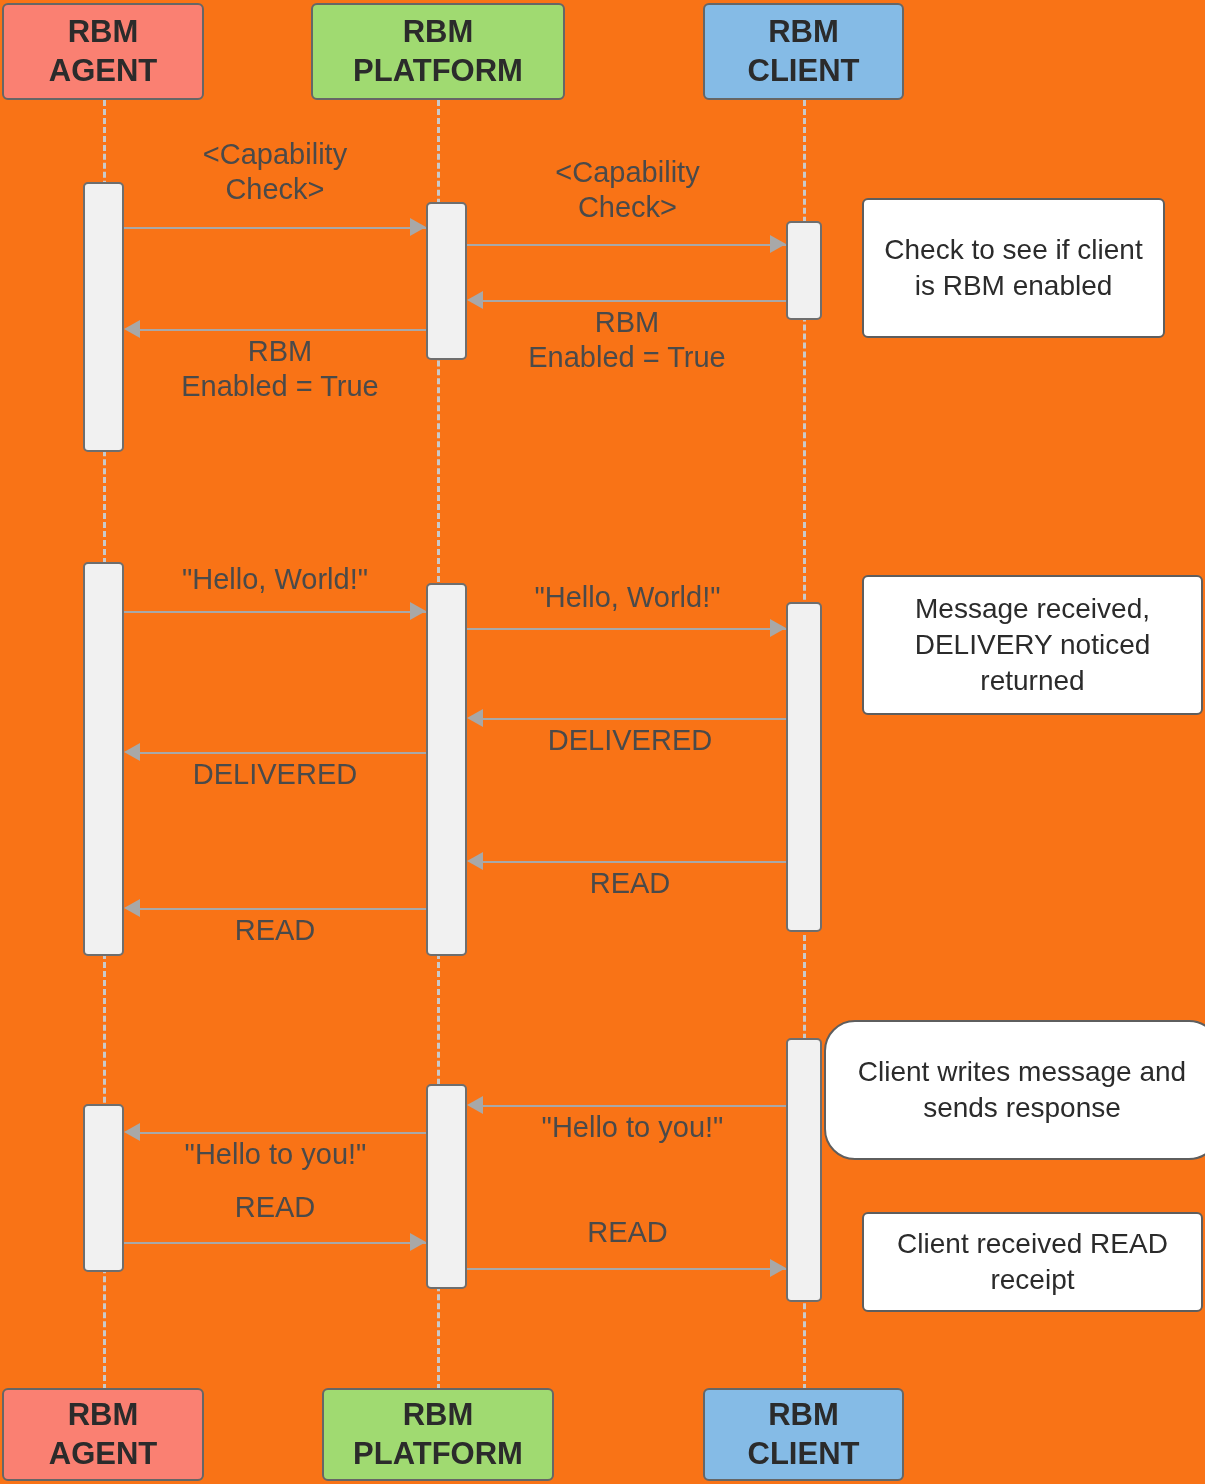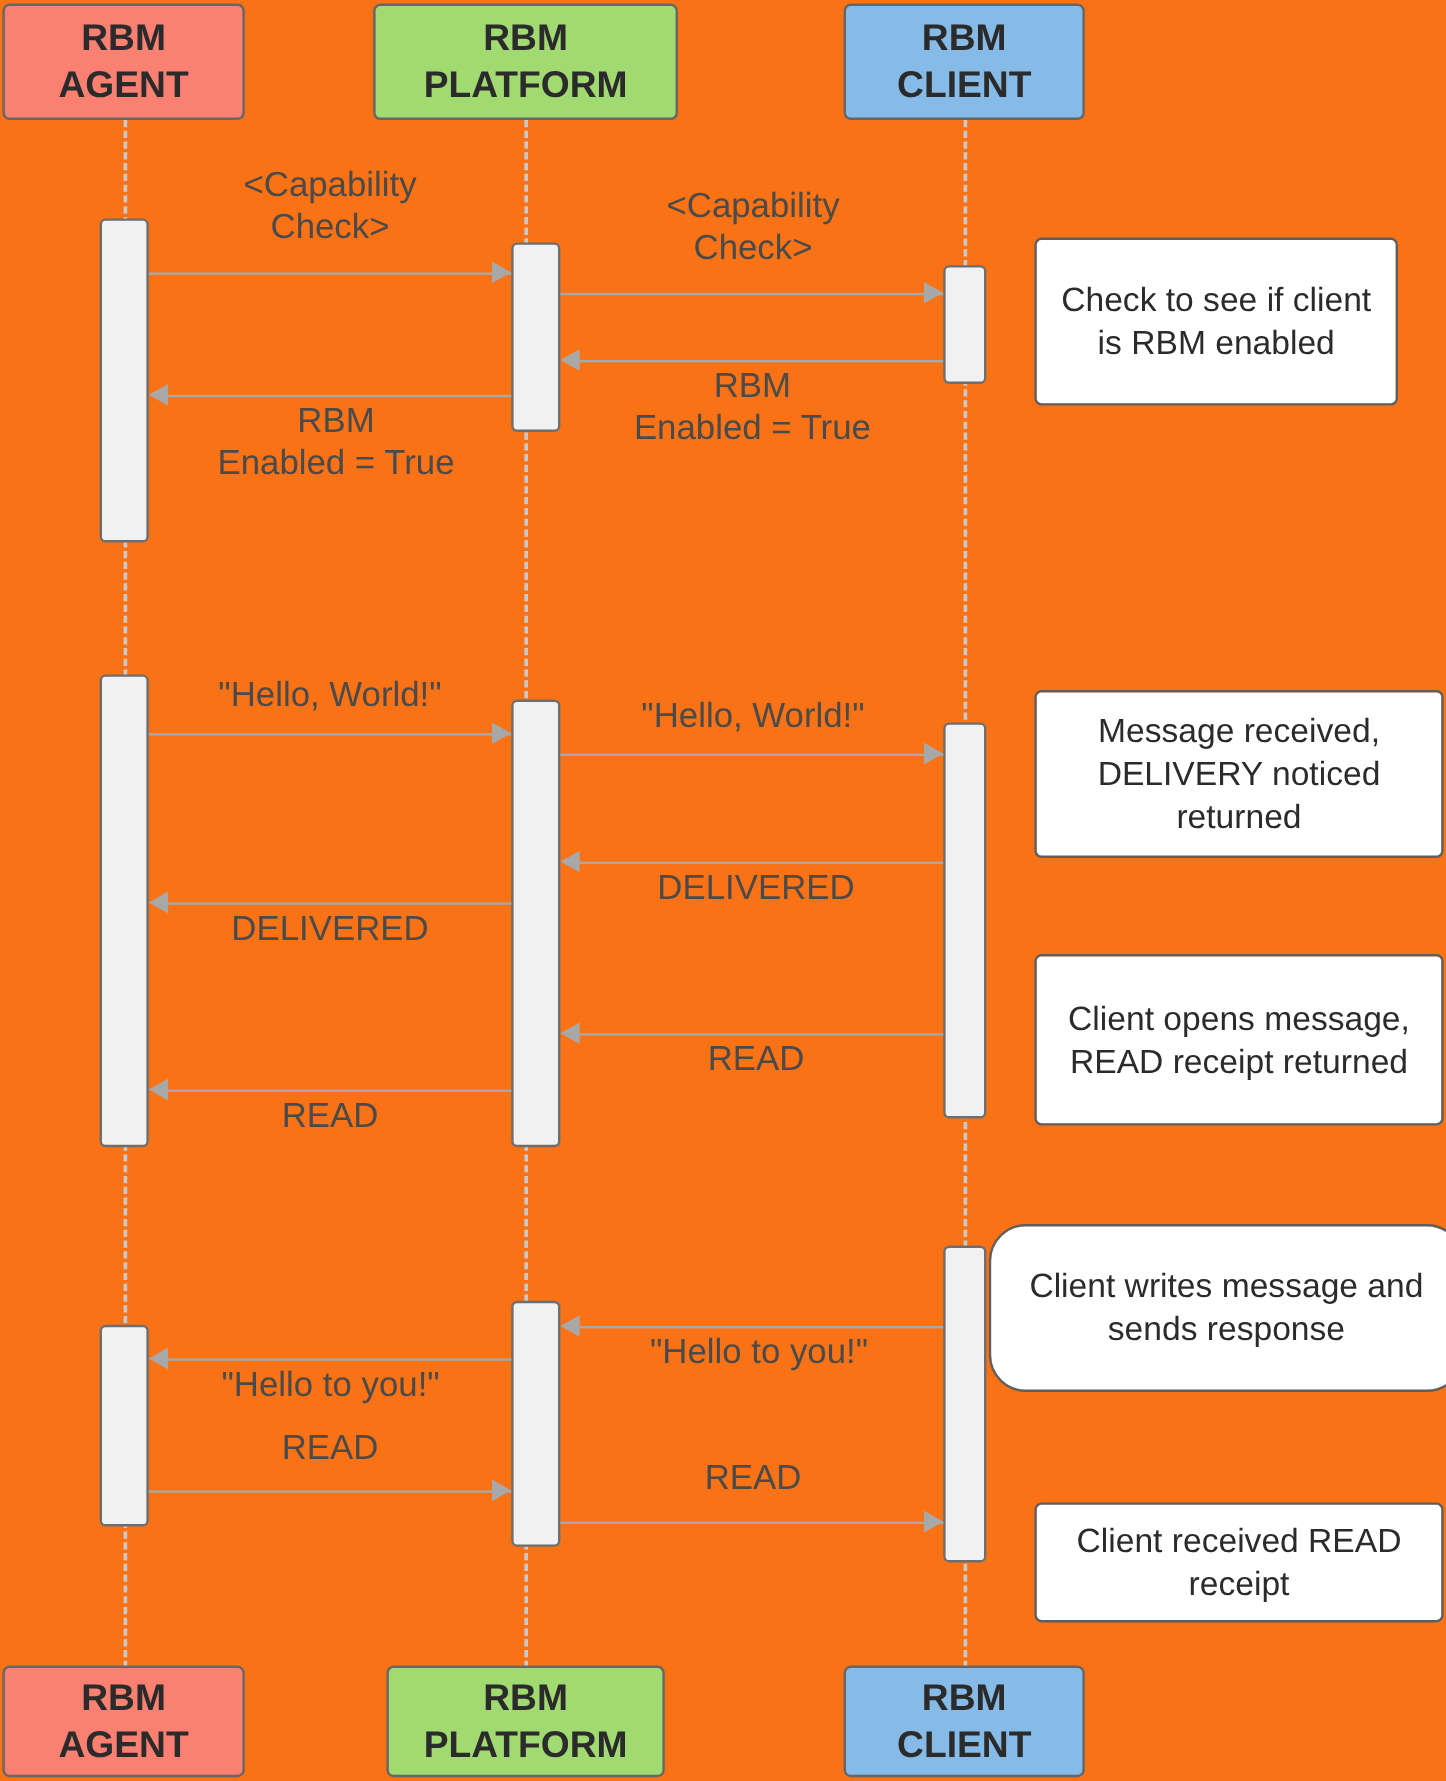--- a/index.html
+++ b/index.html
@@ -137,23 +137,20 @@
   <div class="msg" style="left:467px;top:1268px;width:319px;"></div>
   <div class="arrowhead arrow-right" style="left:770px;top:1259px;"></div>
   <div class="msg-label" style="left:490px;top:1215px;width:275px;">READ</div>
 
   <div class="note" style="left:862px;top:198px;width:303px;height:140px;">
     <span>Check to see if client is RBM enabled</span>
   </div>
   <div class="note" style="left:862px;top:575px;width:341px;height:140px;">
     <span>Message received, DELIVERY noticed returned</span>
   </div>
-  <div class="note" style="left:862px;top:795px;width:341px;height:143px;">
-    <span>Client opens message, READ receipt returned</span>
-  </div>
   <div class="note" style="left:824px;top:1020px;width:396px;height:140px;border-radius:31px;">
     <span>Client writes message and sends response</span>
   </div>
-  <div class="note" style="left:862px;top:1212px;width:341px;height:100px;margin-top:40px;">
+  <div class="note" style="left:862px;top:1212px;width:341px;height:100px;">
     <span>Client received READ receipt</span>
   </div>
 
 </div>
 
 </body></html>

